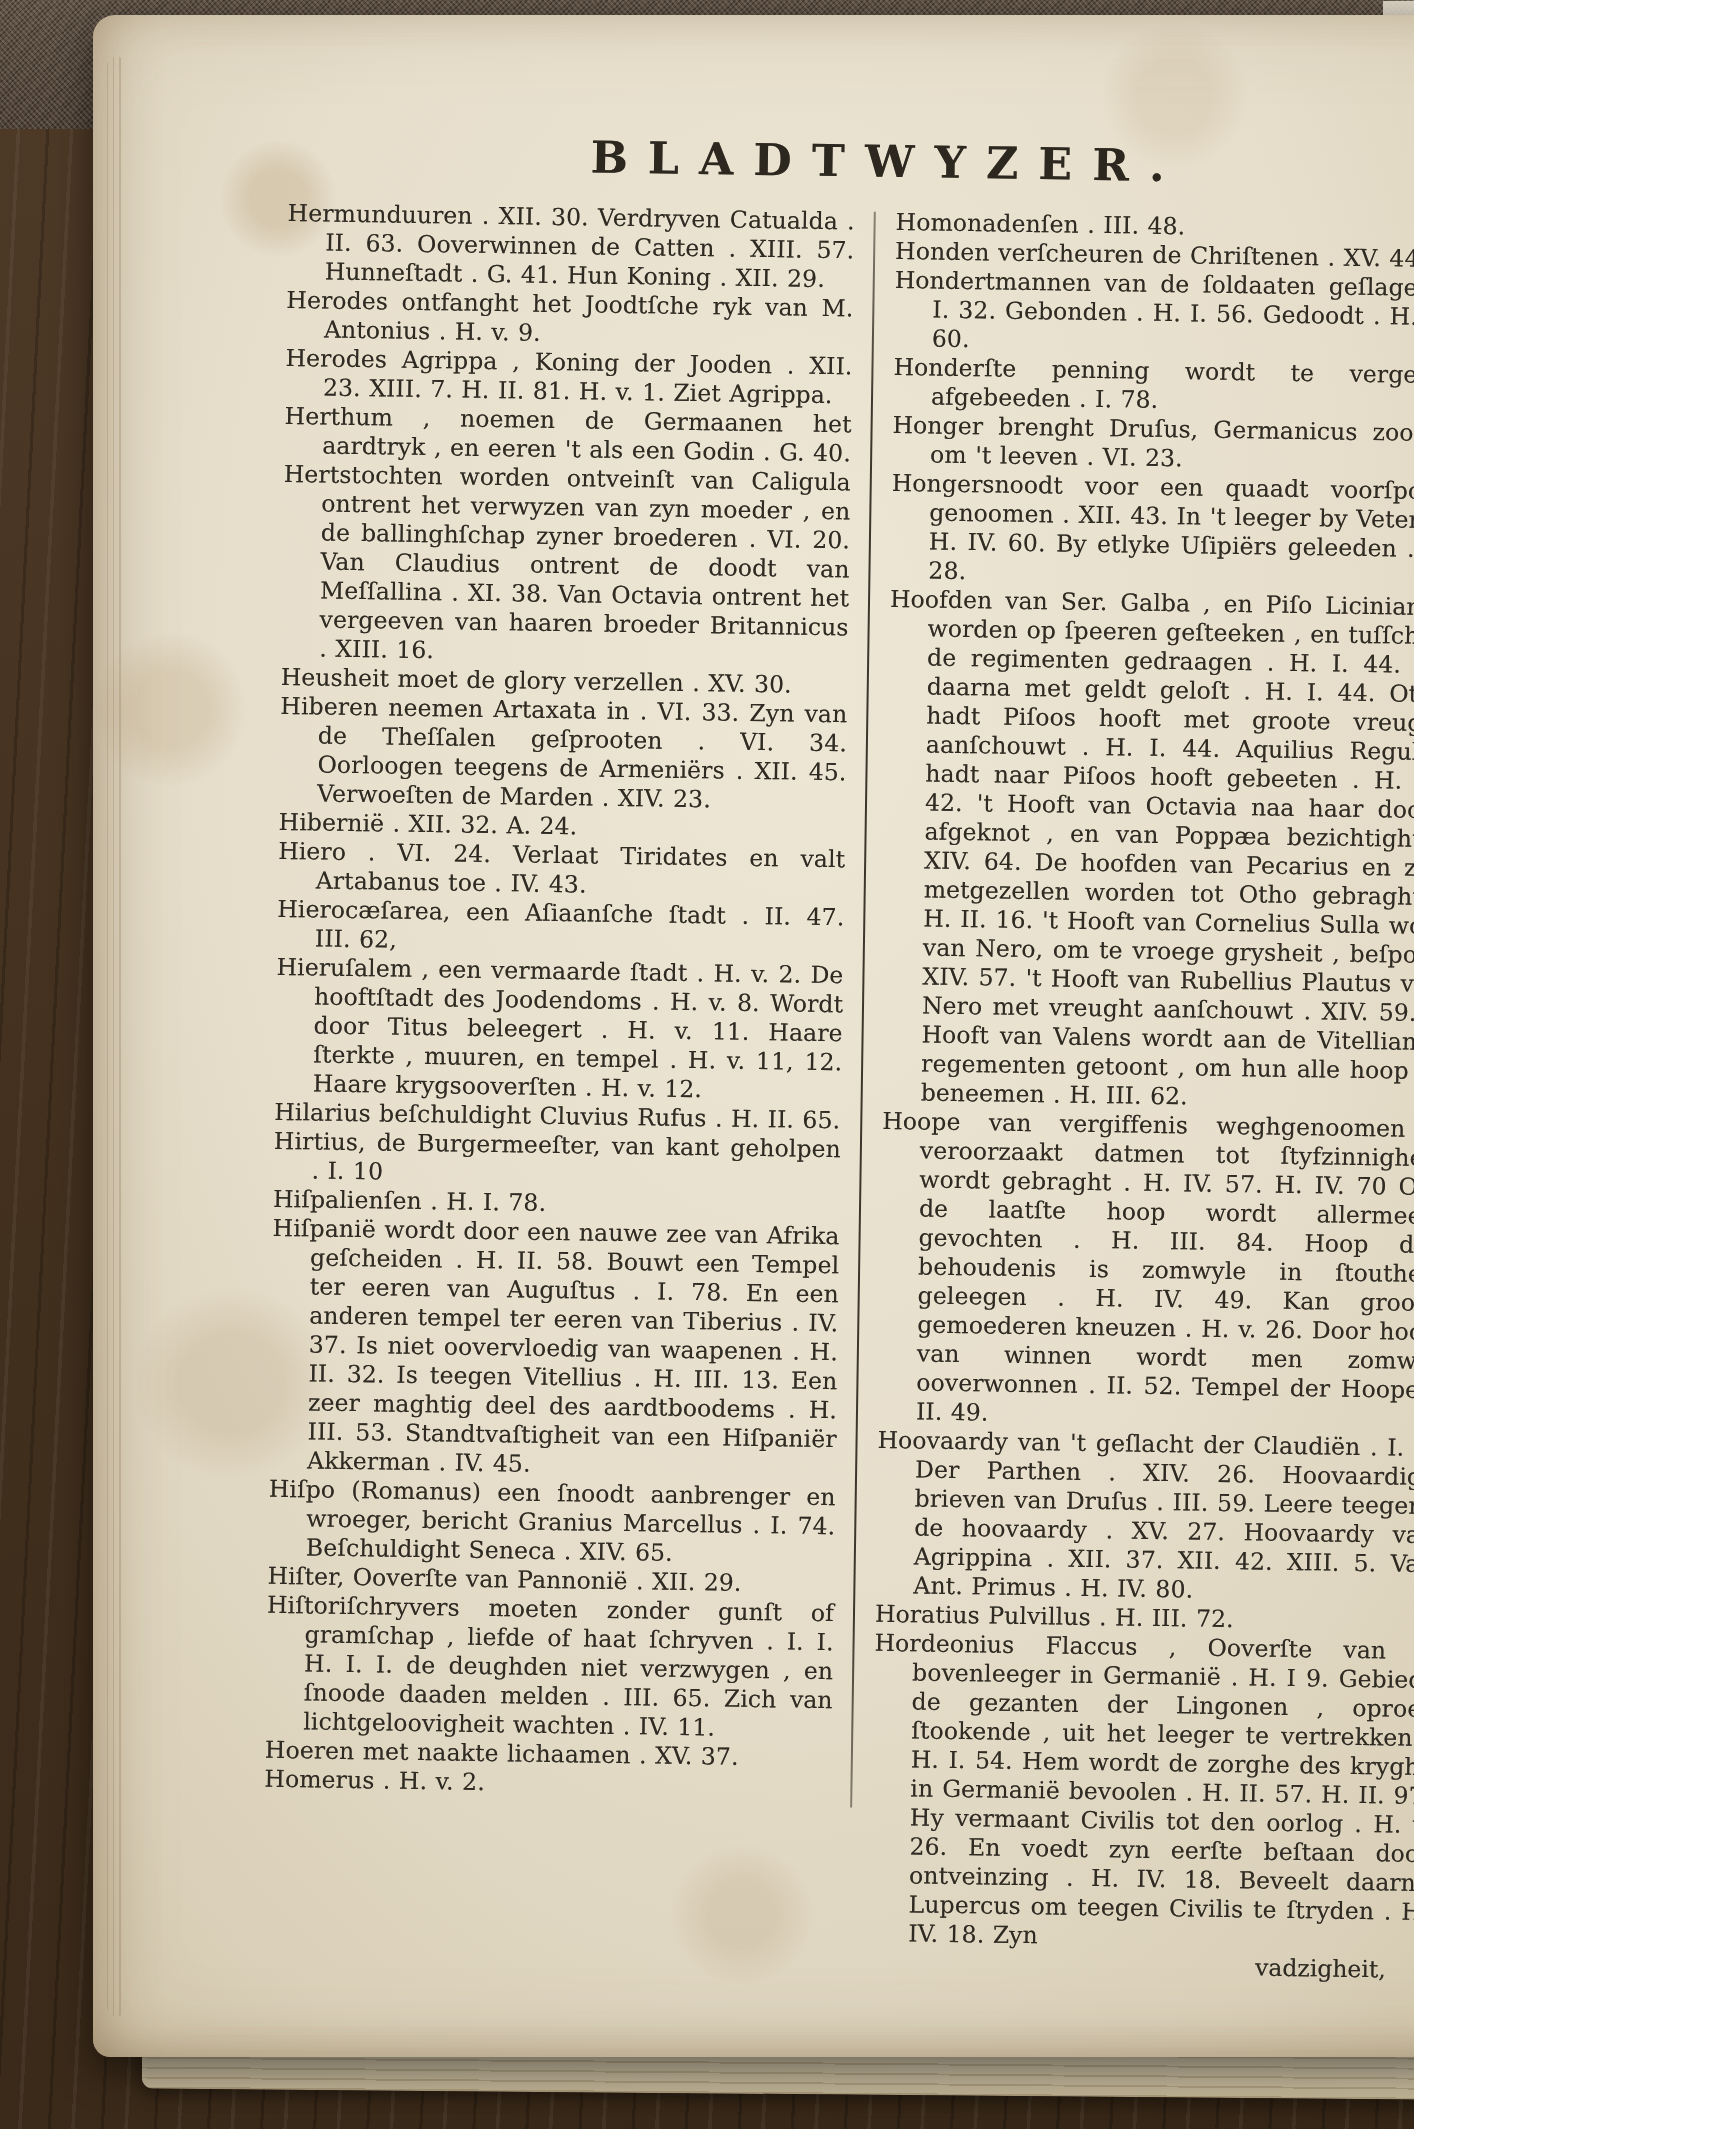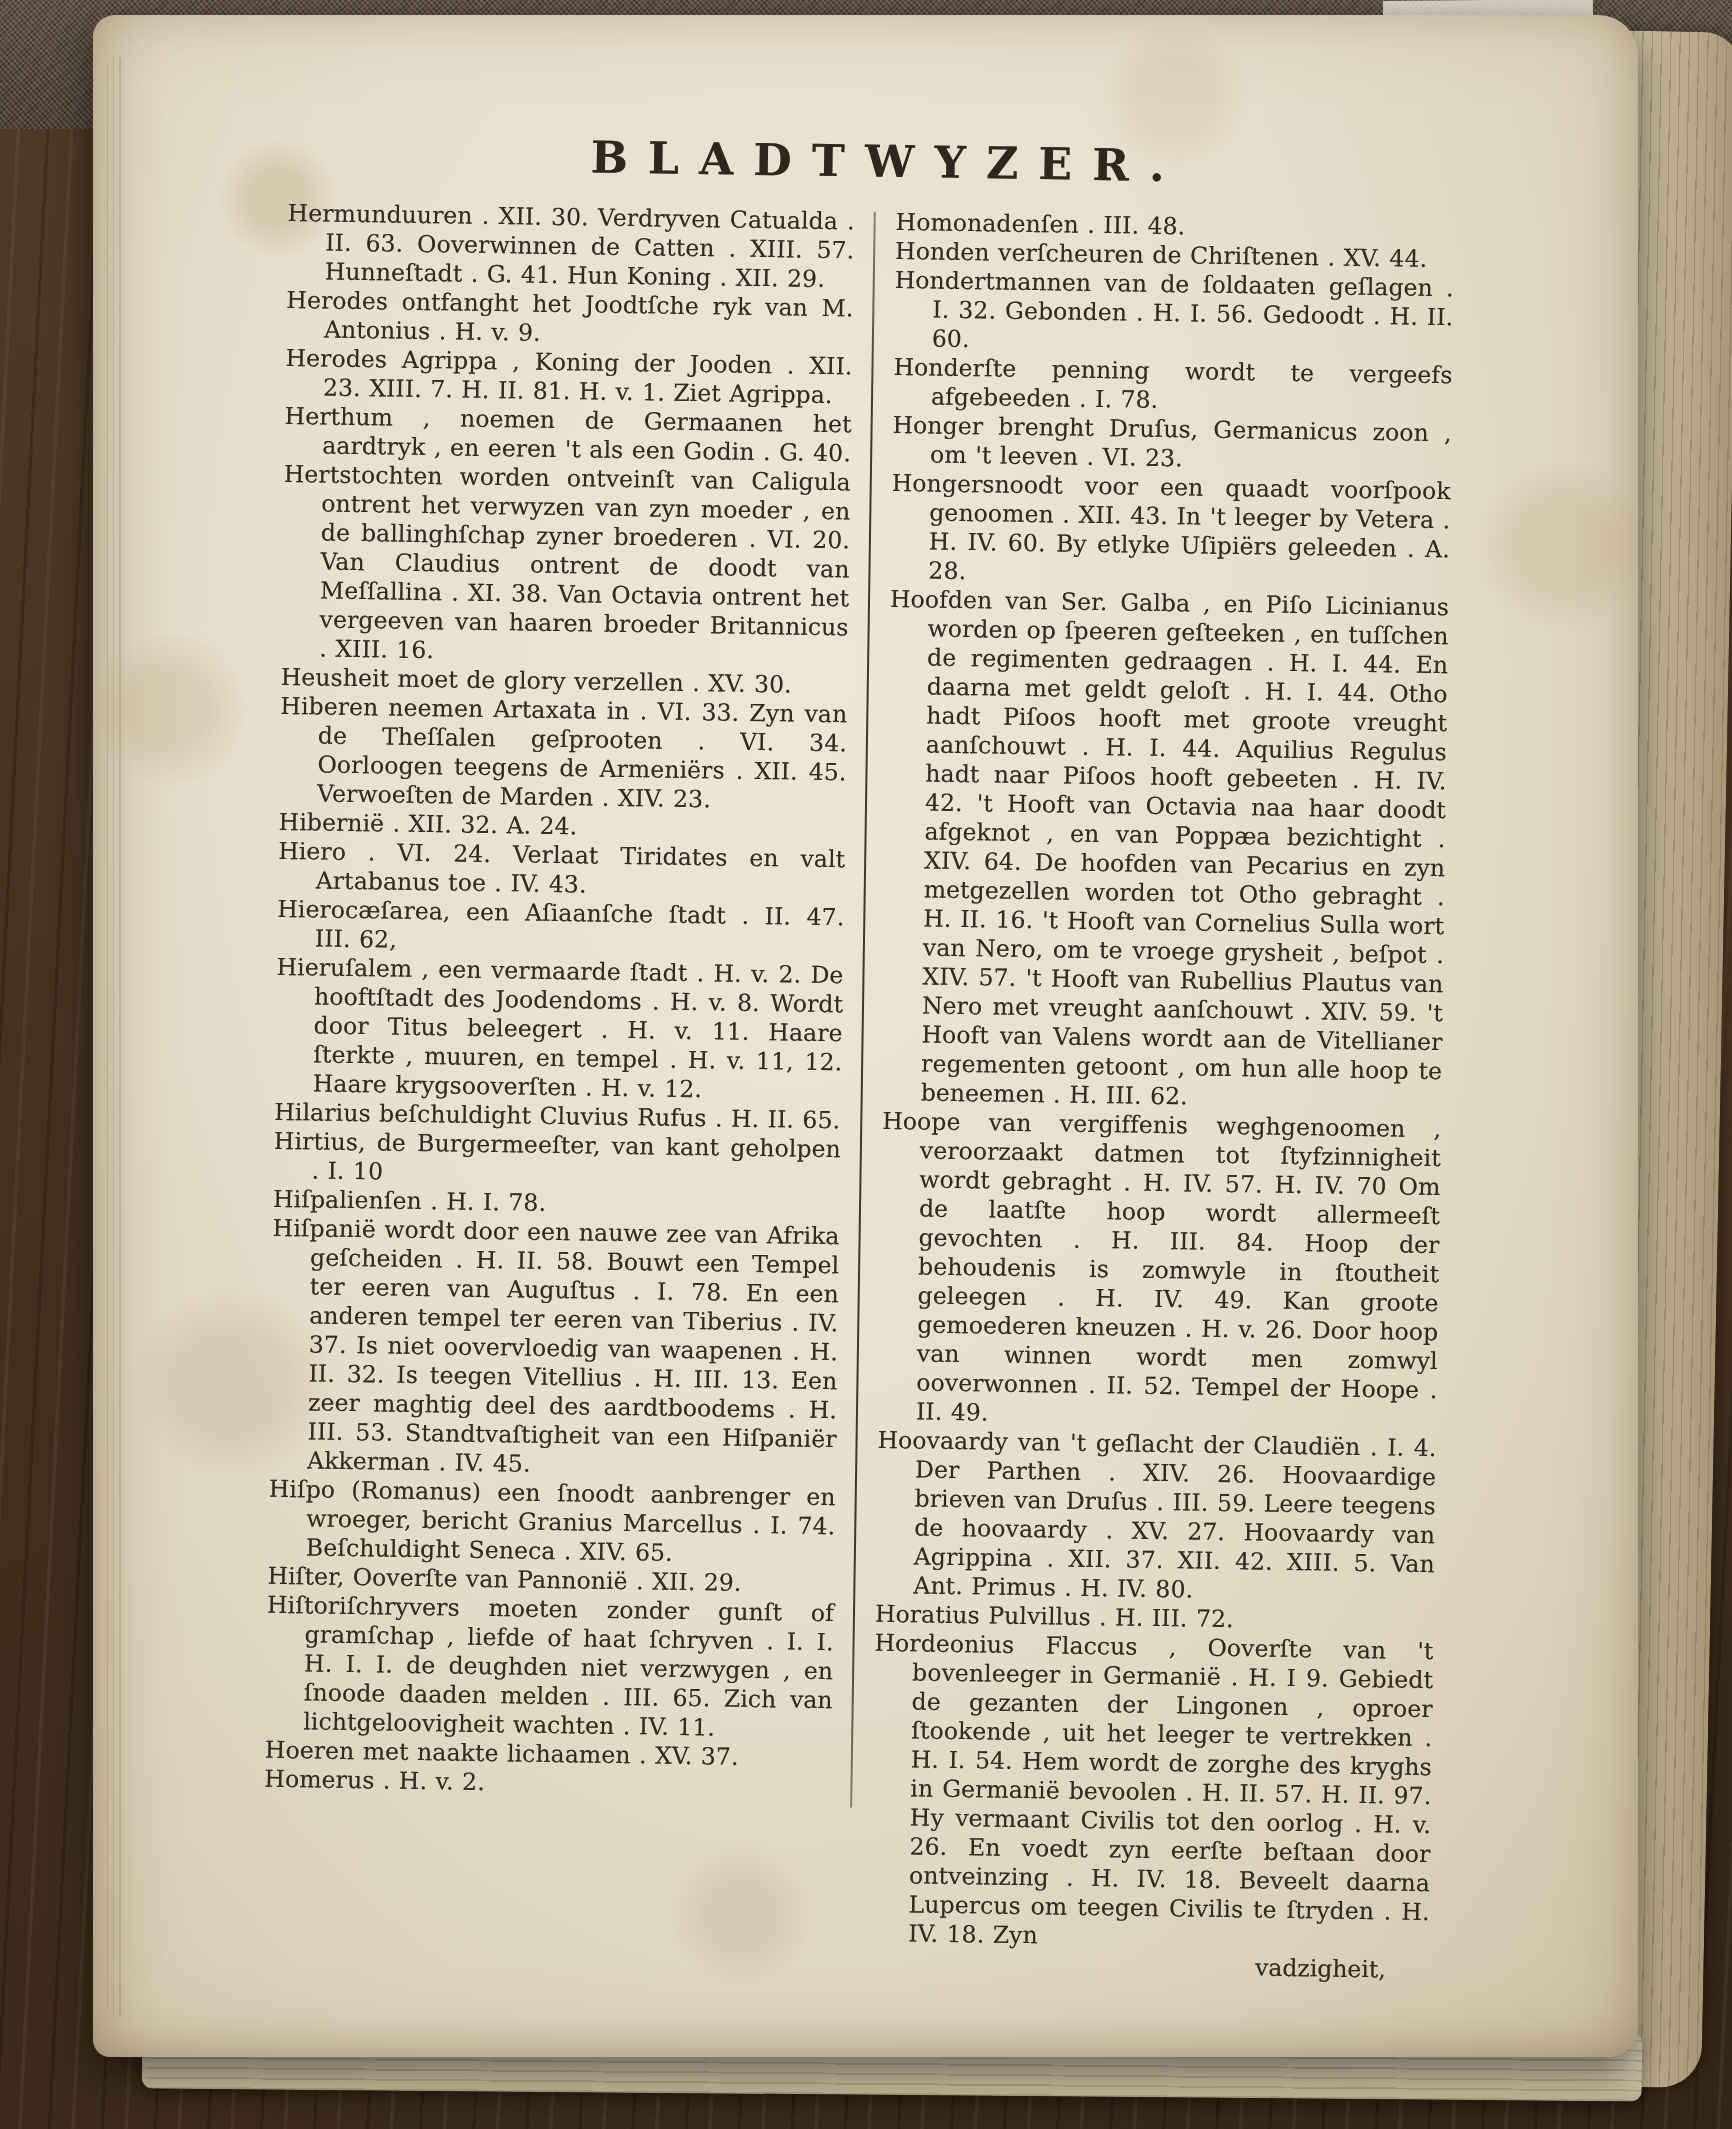--- a/index.html
+++ b/index.html
@@ -1,28 +1,29 @@
 <!DOCTYPE html>
 <html style="font-size:10px"><head>
 <meta charset="utf-8">
 <style>
   html, body { margin: 0; padding: 0; }
   .scene {
     position: relative;
-    width: 1732px;
+    width: 1374px;
     height: 2129px;
     overflow: hidden;
     font-family: "DejaVu Serif", "Liberation Serif", serif;
     
     background:
       radial-gradient(ellipse at 88% 6%, rgba(140,108,70,.35), transparent 55%),
       repeating-linear-gradient(93deg,
         rgba(0,0,0,.20) 0 3.1px, transparent 3.1px 23.5px,
         rgba(255,255,255,.05) 23.5px 27px, transparent 27px 53px),
       linear-gradient(155deg, #4e3a27 0%, #42301e 45%, #342516 100%);
+    padding-left: 40px;
   }
   
   .wood-bottom {
     position: absolute; left: 0; top: 3240; width: 1732px; height: 129px;
     background:
       repeating-linear-gradient(48deg, rgba(210,200,185,.16) 0 1.9px, transparent 1.9px 4.3px),
       repeating-linear-gradient(-44deg, rgba(20,14,8,.35) 0 1.2px, transparent 1.2px 3.7px),
       linear-gradient(180deg, #5d5044, #4c4036);
   }
   

